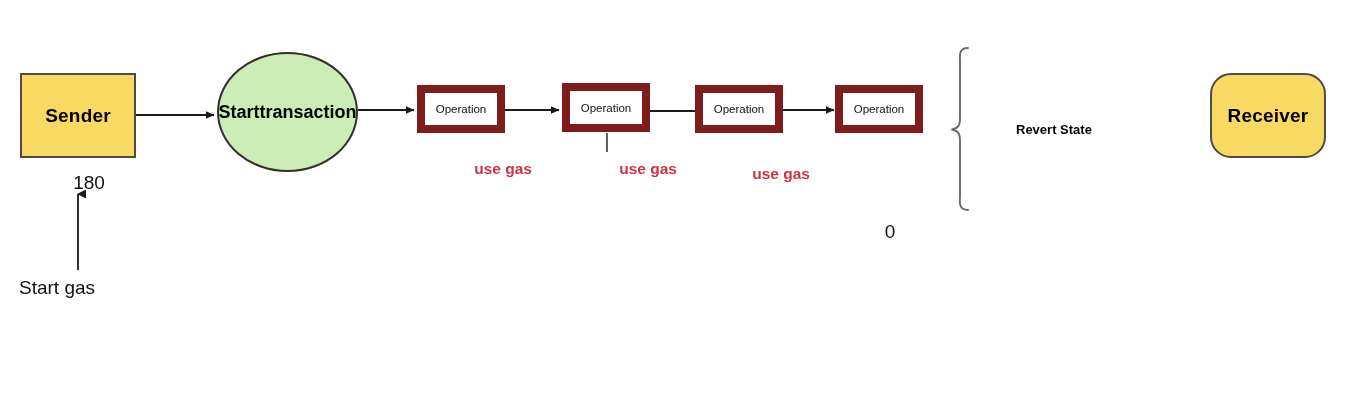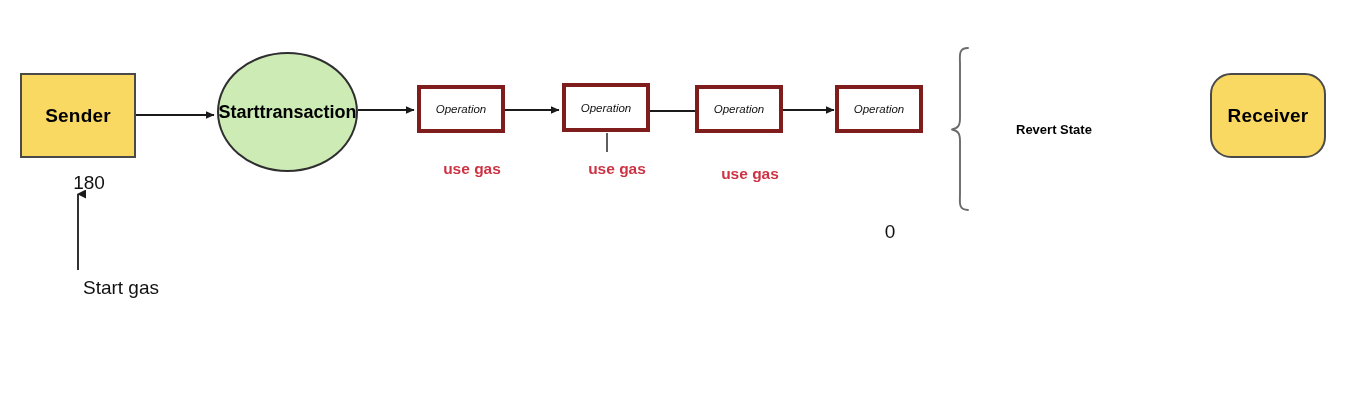--- a/index.html
+++ b/index.html
@@ -44,46 +44,45 @@
     border-radius: 50%;
     font-weight: bold;
     font-size: 18px;
     line-height: 1.12;
     color: #000000;
   }
 
   
   .op-box {
     background: #ffffff;
-    border: 4px solid #7f1d1d;
+    border: 8px solid #7f1d1d;
     font-size: 11.5px;
     color: #111111;
     font-weight: normal;
-    font-style: italic;
   }
 
   
   .text-label {
     position: absolute;
     color: #111111;
     white-space: nowrap;
     padding-left: 11px;
   }
   .gas-number {
     font-size: 19px;
   }
   .startgas-label {
     font-size: 19px;
   }
   .use-gas {
     color: #CC3344;
     font-weight: bold;
     font-size: 15.5px;
     white-space: nowrap;
-    text-align: center;
+    text-align: right;
   }
   .out-of-gas {
     color: #CC3344;
     font-weight: bold;
     font-size: 15.5px;
     line-height: 1.18;
     text-align: center;
   }
   .revert-label {
     font-weight: bold;
@@ -138,21 +137,21 @@
              L 960 194
              C 960 202, 958 210, 968 210" fill="none" stroke="#6b6b6b" stroke-width="1.9" stroke-linecap="round" stroke-linejoin="round"></path>
   </svg>
 
   <div class="node actor-box" style="left:20px; top:73px; width:116px; height:85px;">
     <span>Sender</span>
   </div>
 
   <div class="text-label gas-number" style="left:20px; top:172px; width:116px; text-align:center;">180</div>
 
-  <div class="text-label startgas-label" style="left:8px; top:277px; width:140px; text-align:right;">Start gas</div>
+  <div class="text-label startgas-label" style="left:8px; top:277px; width:140px; text-align:left;">Start gas</div>
 
   <div class="node start-ellipse" style="left:217px; top:52px; width:141px; height:120px; flex-direction:row;">
     <span>Start</span>
     <span>transaction</span>
   </div>
 
   <div class="node op-box" style="left:417px; top:85px; width:88px; height:48px;">
     <span>Operation</span>
   </div>
 

